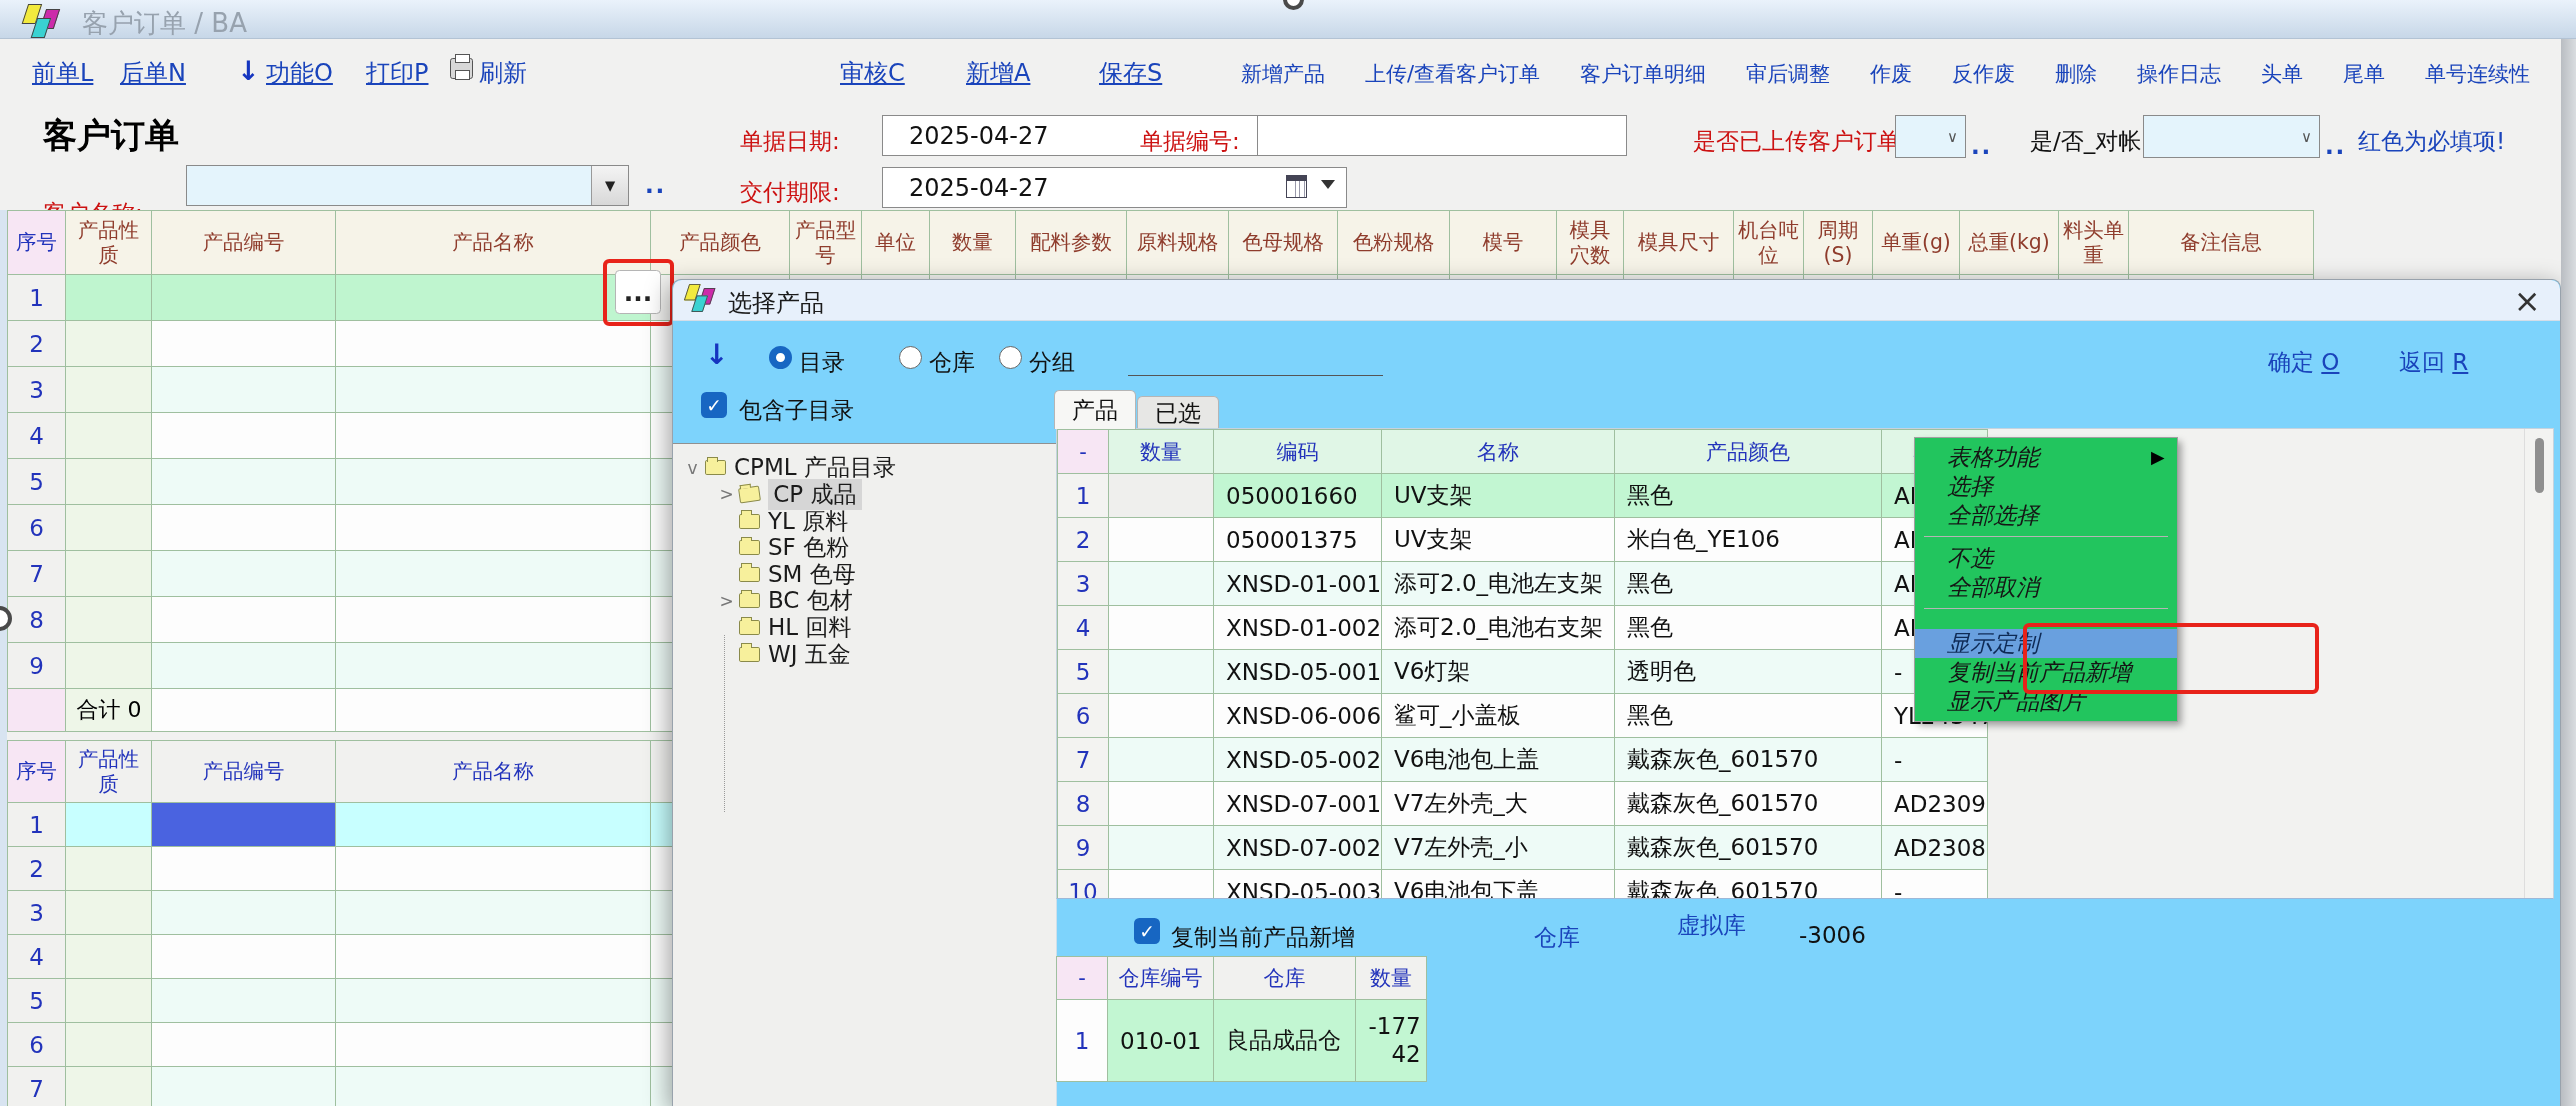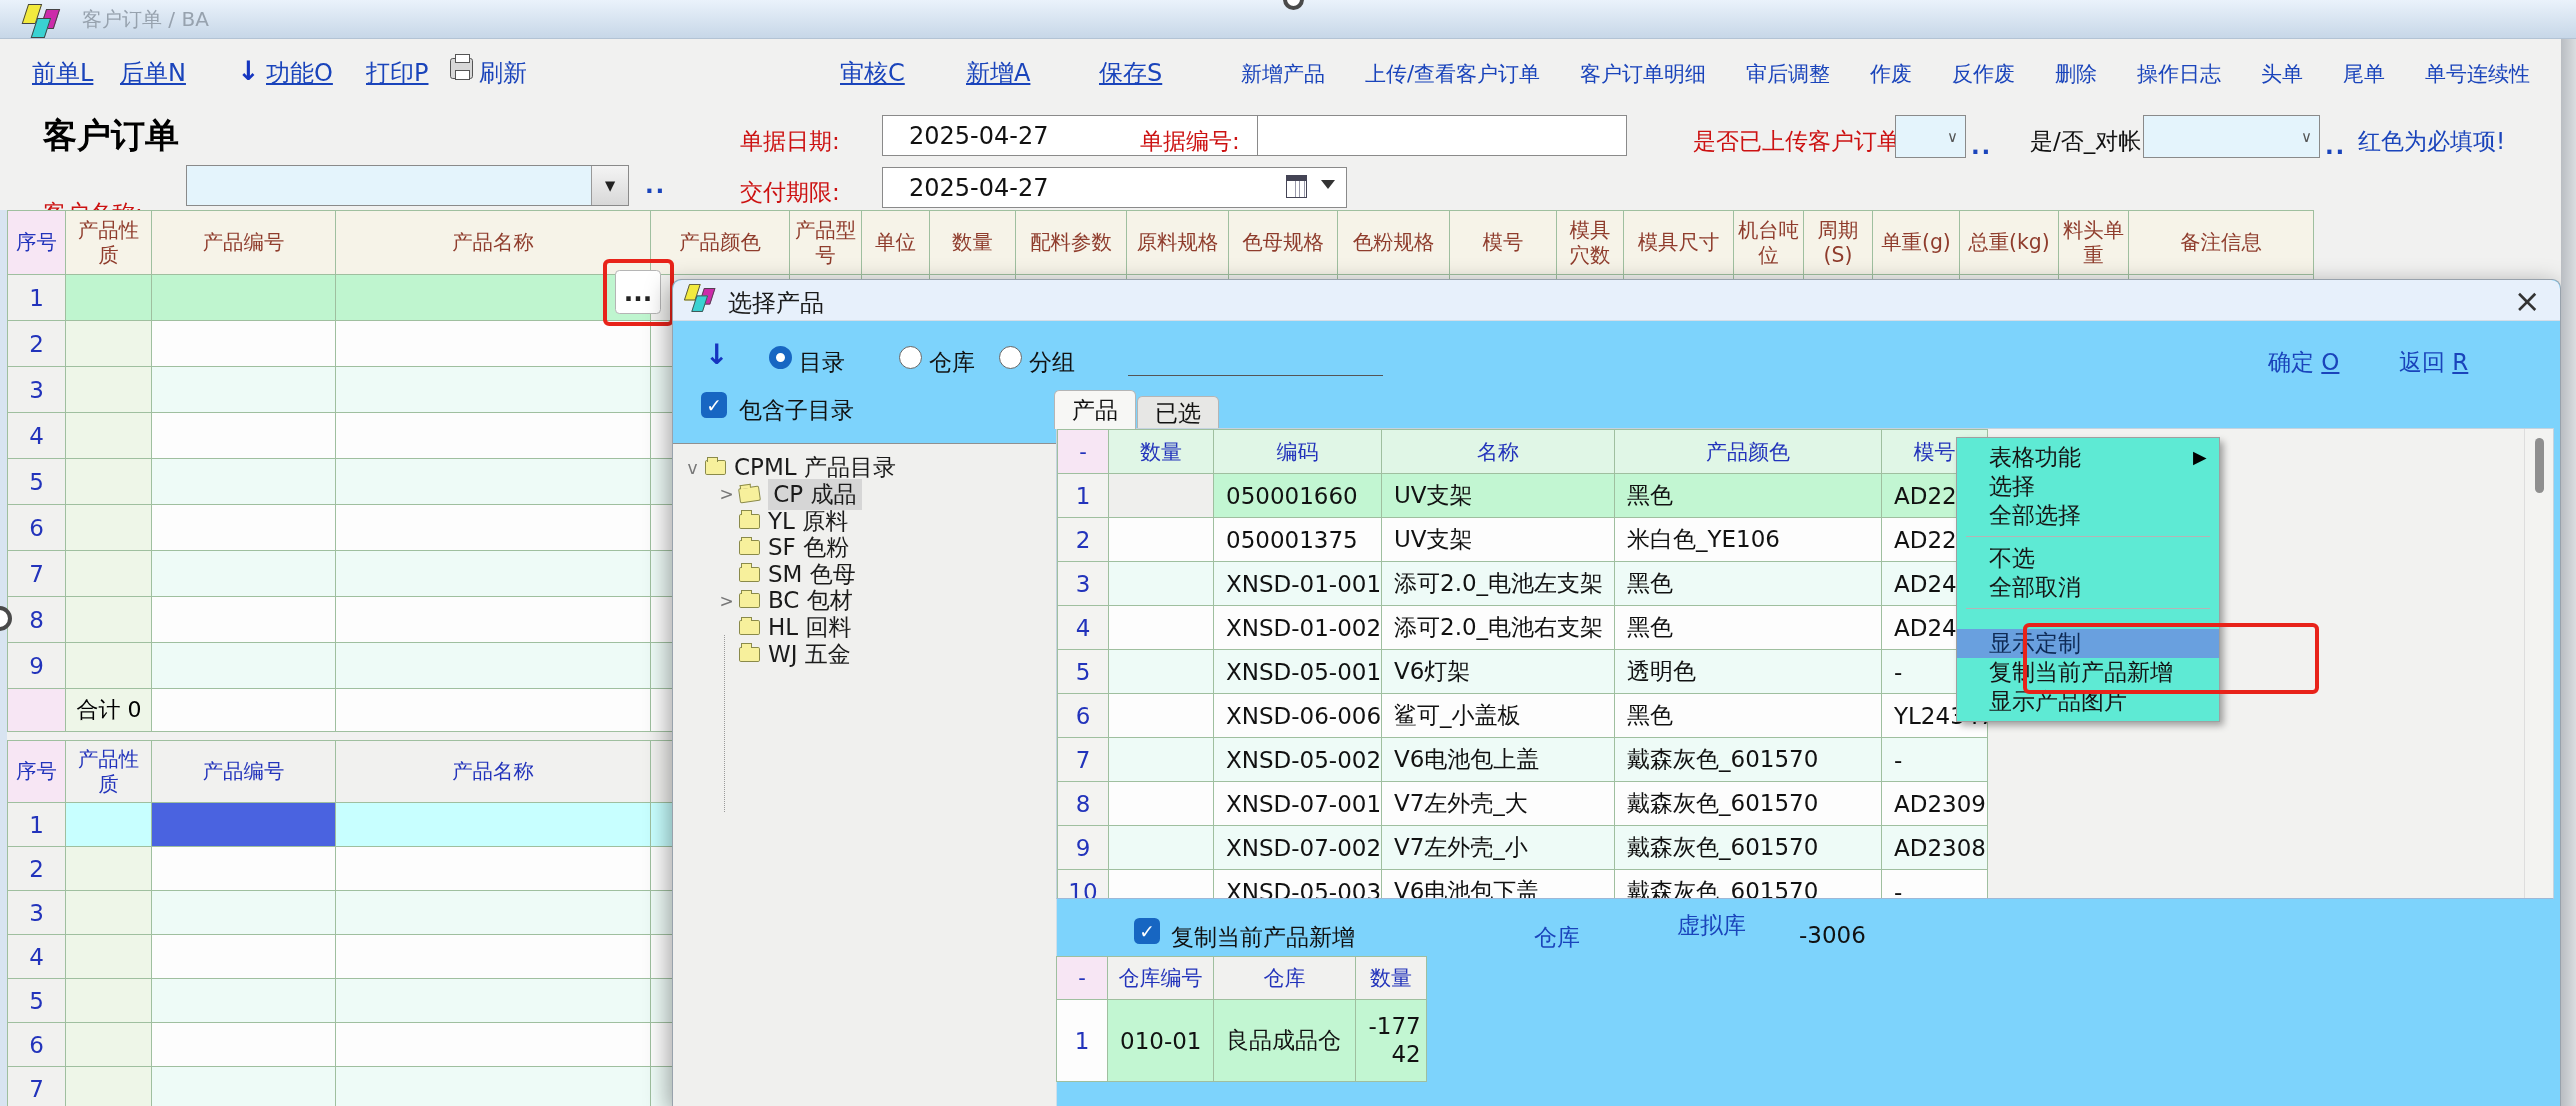--- a/index.html
+++ b/index.html
@@ -5,21 +5,21 @@
   * { margin:0; padding:0; box-sizing:border-box; }
   html,body { background:#888; }
   #screen {
     position:relative; width:2576px; height:1107px; overflow:hidden;
     background:#f1f1f0; font-family:"DejaVu Sans","Liberation Sans",sans-serif;
     color:#111;
   }
   
   .titlebar { position:absolute; left:0; top:0; width:2576px; height:39px;
     background:linear-gradient(#eaf2fb,#c7d7e8); border-bottom:0.9px solid #b3c3d4; }
-  .apptitle { position:absolute; left:82px; top:6.2px; font-size:20px; color:#97a2ae; }
+  .apptitle { position:absolute; left:82px; top:6.2px; font-size:26px; color:#97a2ae; }
   .appicon { position:absolute; left:23px; top:3.5px; width:37px; height:34px; }
   .appicon i { position:absolute; width:14px; height:19.5px; border:0.9px solid #444; }
   .appicon .i1 { left:1.8px; top:0; background:#f2ea3e; transform:skewX(-18deg); }
   .appicon .i2 { left:19.5px; top:5.3px; background:#cc2baa; transform:skewX(-18deg); }
   .appicon .i3 { left:10.6px; top:14px; background:#3ad2d2; transform:skewX(-18deg); }
   .ring { position:absolute; border:4.4px solid #4a4a4a; background:#fff; border-radius:50%; z-index:40; }
   #ring-top { left:1283px; top:-11.5px; width:21px; height:21px; }
   #ring-left { left:-13.3px; top:606px; width:25px; height:25px; }
   
   .tblink { position:absolute; top:57px; font-size:24px; color:#1a44bb; text-decoration:underline; cursor:pointer; white-space:nowrap; }
@@ -106,21 +106,21 @@
   .tl { justify-content:flex-start; padding-left:12px; font-size:23px; color:#111; white-space:nowrap; }
   .vscroll { position:absolute; right:0; top:0; bottom:0; width:29px; background:#f3f3f1; border-left:0.9px solid #ddd; }
   .vthumb { position:absolute; left:9.7px; top:8.9px; width:9.7px; height:55px; background:#8f8f8f; border-radius:4.4px; }
   
   #wtable { left:383px; top:676px; grid-template-columns:51px 106px 142px 71px; grid-template-rows:43px 82px; }
   .wh { background:#f1f1ef; color:#2233bb; font-size:21px; }
   .wnum { background:#fdfdfd; color:#2233bb; font-size:23px; }
   .wgreen { background:#c2f6d2; font-size:23px; }
   .qty { justify-content:flex-end; text-align:right; padding:0 5.3px; white-space:normal; word-break:break-all; line-height:1.2; }
   
-  #cmenu { position:absolute; left:1956px; top:437px; width:264px; background:#5eead4; border:0.9px solid #a0a0a0; box-shadow:3.5px 3.5px 7px rgba(0,0,0,.35); z-index:20; padding:5.3px 0; }
+  #cmenu { position:absolute; left:1914px; top:437px; width:264px; background:#22c55e; border:0.9px solid #a0a0a0; box-shadow:3.5px 3.5px 7px rgba(0,0,0,.35); z-index:20; padding:5.3px 0;font-style:italic; }
   .mitem { height:29px; line-height:29px; font-size:23px; color:#151515; padding-left:32px; position:relative; white-space:nowrap; cursor:pointer; }
   .mhl { background:#69a0df; color:#0e2a55; }
   .msep { border-top:0.9px solid #b5b5b5; margin:6.2px 8.9px; }
   .mspace { height:14px; }
   .marrow { position:absolute; right:12.4px; top:0; font-size:17.7px; color:#000; }
 </style>
 </head>
 <body>
 
 <div id="screen">

